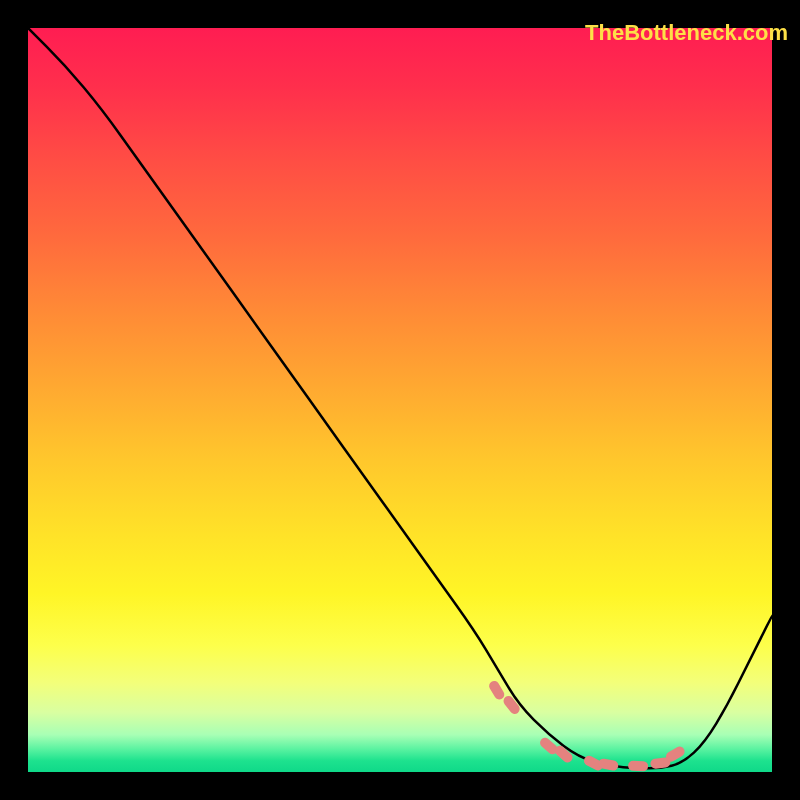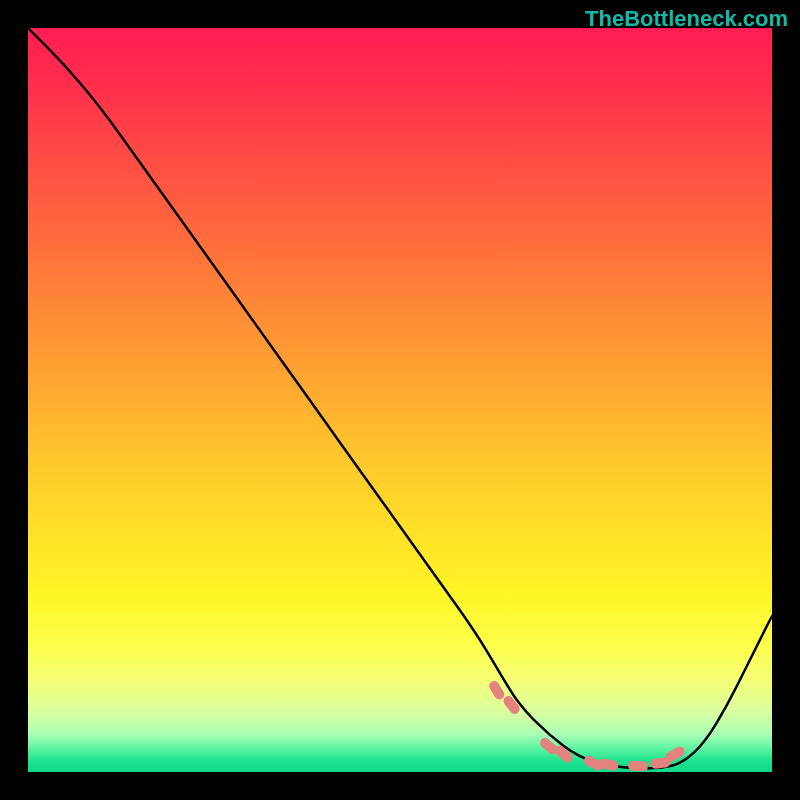--- a/index.html
+++ b/index.html
@@ -5,26 +5,26 @@
   * { margin: 0; padding: 0; box-sizing: border-box; }
   body {
     width: 800px;
     height: 800px;
     background: #000;
     position: relative;
     overflow: hidden;
   }
   .watermark {
     position: absolute;
-    top: 6px;
+    top: 20px;
     right: 12px;
     font-family: Arial, sans-serif;
     font-size: 22px;
     font-weight: bold;
-    color: #14b8a6;
+    color: #fde047;
     z-index: 10;
   }
   .plot-area {
     position: absolute;
     left: 28px;
     top: 28px;
     width: 744px;
     height: 744px;
     overflow: hidden;
   }

